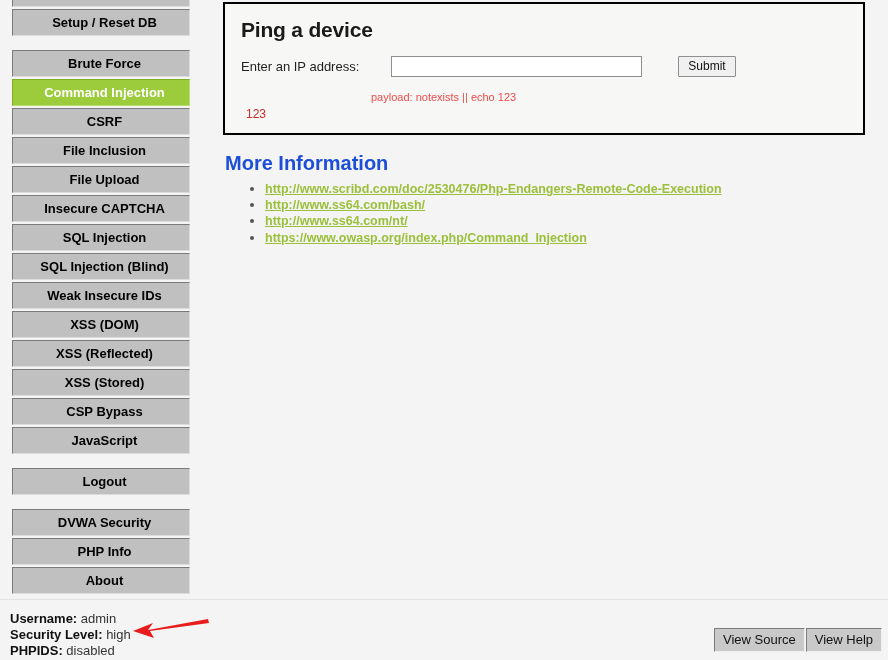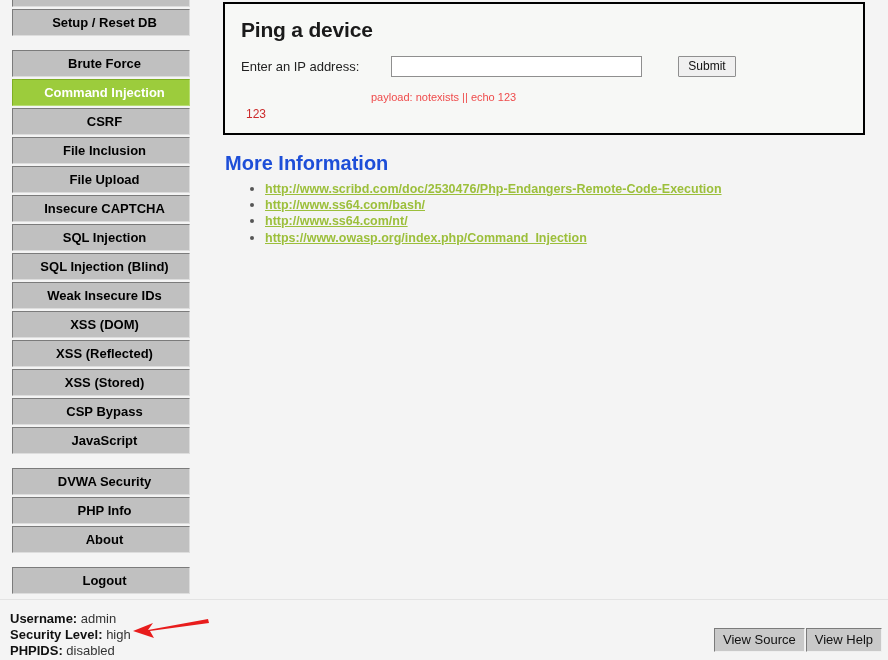--- a/index.html
+++ b/index.html
@@ -246,27 +246,27 @@
       <li class="menu-item">SQL Injection (Blind)</li>
       <li class="menu-item">Weak Insecure IDs</li>
       <li class="menu-item">XSS (DOM)</li>
       <li class="menu-item">XSS (Reflected)</li>
       <li class="menu-item">XSS (Stored)</li>
       <li class="menu-item">CSP Bypass</li>
       <li class="menu-item">JavaScript</li>
     </ul>
 
     <ul class="menu-group">
+      <li class="menu-item">Logout</li>
+    </ul>
+
+    <ul class="menu-group">
       <li class="menu-item">DVWA Security</li>
       <li class="menu-item">PHP Info</li>
       <li class="menu-item">About</li>
-    </ul>
-
-    <ul class="menu-group">
-      <li class="menu-item">Logout</li>
     </ul>
   </nav>
 
   <main id="content">
 
     <section class="vuln-panel">
       <h1>Ping a device</h1>
 
       <div class="form-row">
         <label class="form-label">Enter an IP address:</label>

